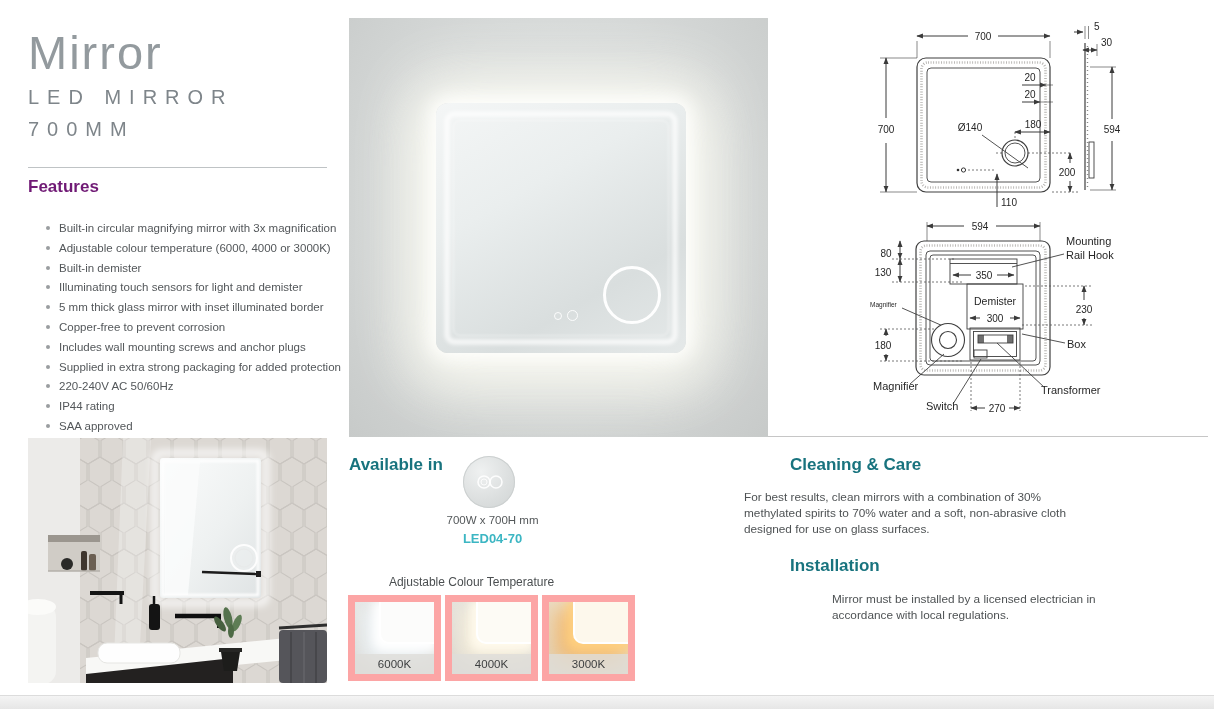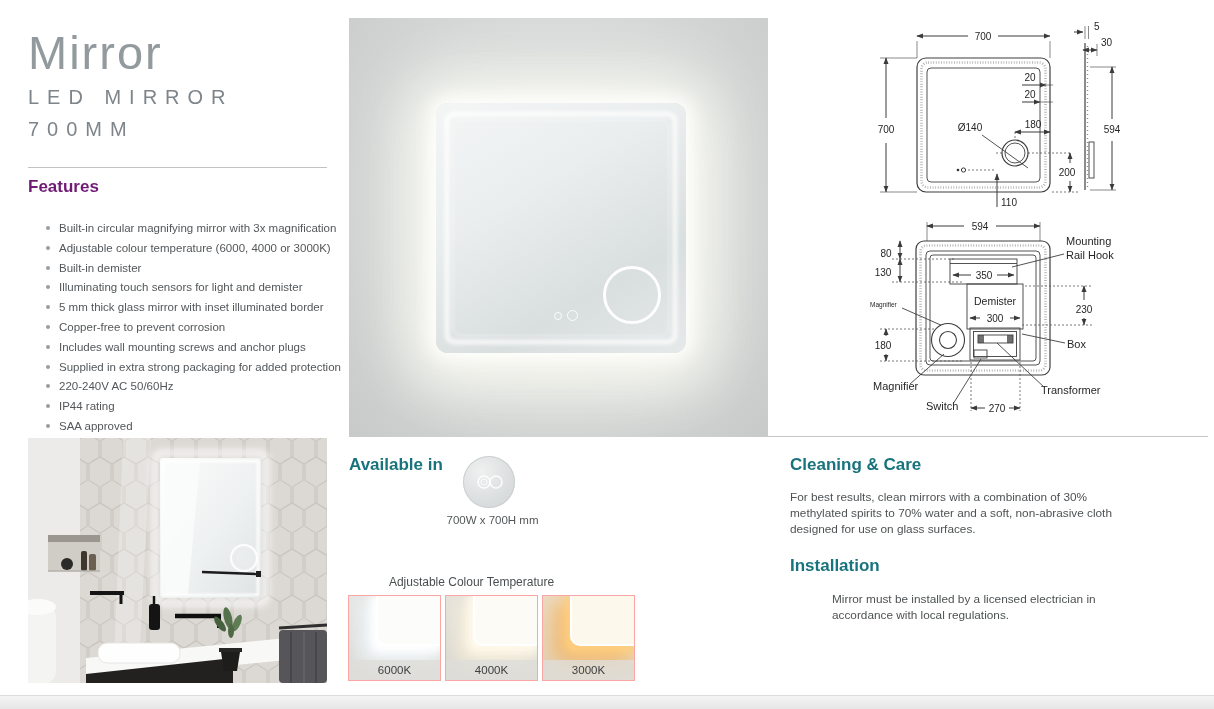--- a/index.html
+++ b/index.html
@@ -37,37 +37,37 @@
   
   .avail-h{position:absolute;left:349px;top:455px;font-size:17px;font-weight:bold;color:#18737e;}
   .avail-icon{position:absolute;left:463px;top:456px;width:52px;height:52px;border-radius:50%;
           background:radial-gradient(circle at 35% 30%, #eff1f1 0%, #dde0e0 55%, #cfd3d3 100%);
           box-shadow:inset 0 0 0 1px #ccd0d0;}
   .avail-size{position:absolute;left:349px;top:514px;width:287px;text-align:center;font-size:11.5px;color:#54585a;}
   .avail-code{position:absolute;left:349px;top:531px;width:287px;text-align:center;font-size:13px;
           font-weight:bold;color:#3cb6c3;}
   .temp-h{position:absolute;left:328px;top:575px;width:287px;text-align:center;font-size:12px;color:#4b4f51;}
   .sw-row{position:absolute;left:348px;top:595px;width:290px;display:flex;gap:4px;}
-  .sw{width:93px;height:86px;position:relative;border:1px solid #fca5a5;box-sizing:border-box;overflow:hidden;}
+  .sw{width:93px;height:86px;position:relative;border:7px solid #fca5a5;box-sizing:border-box;overflow:hidden;}
   .sw .wall{position:absolute;inset:0;}
   .sw .panel{position:absolute;left:30%;top:-6px;right:-6px;height:64%;border-bottom-left-radius:10px;
           border-left:2px solid #fff;border-bottom:2px solid #fff;background:#fcfcfb;}
   .sw-cool  .wall{background:linear-gradient(200deg,#eaebe9,#d8d9d6);}
   .sw-cool  .panel{box-shadow:-5px 6px 8px 1px rgba(255,255,255,.95),-13px 15px 18px 4px rgba(240,246,250,.8);}
   .sw-neut  .wall{background:linear-gradient(200deg,#e9e7e1,#d9d5ce);}
   .sw-neut  .panel{background:#fdfbf5;box-shadow:-5px 6px 8px 1px rgba(255,250,236,.95),-13px 15px 18px 4px rgba(246,238,218,.85);}
   .sw-warm  .wall{background:linear-gradient(200deg,#eee2cd,#ded2bc);}
   .sw-warm  .panel{background:#fdf8ec;box-shadow:-5px 6px 8px 1px rgba(255,208,128,.9),-14px 16px 20px 5px rgba(250,170,70,.6);}
   .sw-label{position:absolute;left:0;right:0;bottom:0;height:20px;background:rgba(223,221,217,.8);
           display:flex;align-items:center;justify-content:center;font-size:11.5px;color:#3d3f40;}
 
   
   .divider-right{position:absolute;left:768px;top:436px;width:440px;height:1px;background:#c6c6c6;}
   .care-h{position:absolute;left:790px;top:455px;font-size:17px;font-weight:bold;color:#18737e;}
-  .care-p{position:absolute;left:790px;top:489px;width:322px;font-size:11.8px;line-height:16px;color:#4e5254;}
+  .care-p{position:absolute;left:744px;top:489px;width:322px;font-size:11.8px;line-height:16px;color:#4e5254;}
   .inst-h{position:absolute;left:790px;top:556px;font-size:17px;font-weight:bold;color:#18737e;}
   .inst-p{position:absolute;left:832px;top:591px;width:322px;font-size:11.8px;line-height:16px;color:#4e5254;}
 
   
   .diag{position:absolute;}
   .diag text{font-family:"Liberation Sans",sans-serif;fill:#262626;}
   .dimt{font-size:10px;}
   .lblt{font-size:11px;}
   .tiny{font-size:6.5px;}
   .shape{fill:none;stroke:#3f3f3f;stroke-width:1.2;}
@@ -344,20 +344,21 @@
 
   <div class="avail-h">Available in</div>
   <div class="avail-icon">
     <svg width="52" height="52" viewBox="0 0 52 52">
       <circle cx="21" cy="26" r="6" fill="none" stroke="rgba(255,255,255,.9)" stroke-width="1.6"></circle>
       <circle cx="21" cy="26" r="3" fill="none" stroke="rgba(255,255,255,.8)" stroke-width="1"></circle>
       <circle cx="33" cy="26" r="6" fill="none" stroke="rgba(255,255,255,.9)" stroke-width="1.6"></circle>
     </svg>
   </div>
   <div class="avail-size">700W x 700H mm</div>
+  <div class="avail-code">LED04-70</div>
   <div class="temp-h">Adjustable Colour Temperature</div>
 
   <div class="sw-row">
     <div class="sw sw-cool">
       <div class="wall"></div>
       <div class="panel"></div>
       <div class="sw-label">6000K</div>
     </div>
     <div class="sw sw-neut">
       <div class="wall"></div>

